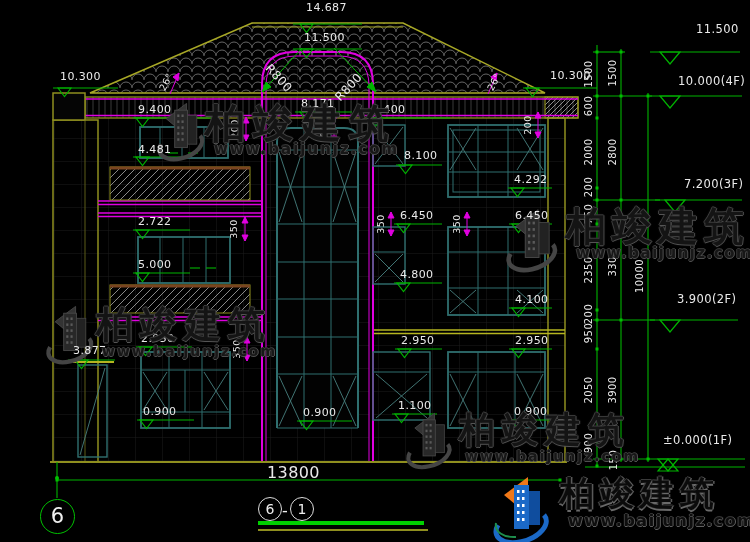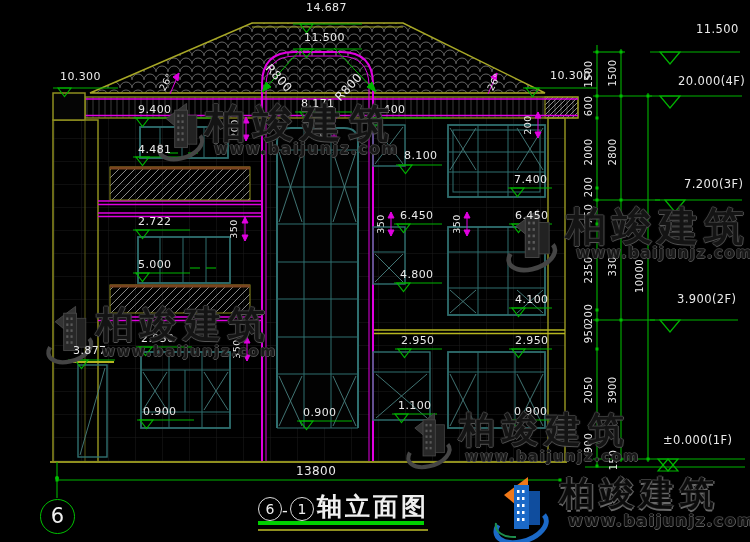--- a/index.html
+++ b/index.html
@@ -399,38 +399,38 @@
 
 <span class="lbl" style="left:60px;top:71px">10.300</span>
 <span class="lbl" style="left:306px;top:2px">14.687</span>
 <span class="lbl" style="left:304px;top:32px">11.500</span>
 <span class="lbl" style="left:138px;top:104px">9.400</span>
 <span class="lbl" style="left:301px;top:98px">8.171</span>
 <span class="lbl" style="left:372px;top:104px">9.400</span>
 <span class="lbl" style="left:550px;top:70px">10.300</span>
 <span class="lbl" style="left:138px;top:144px">4.481</span>
 <span class="lbl" style="left:404px;top:150px">8.100</span>
-<span class="lbl" style="left:514px;top:174px">7.400</span>
+<span class="lbl" style="left:514px;top:174px">4.292</span>
 <span class="lbl" style="left:138px;top:216px">2.722</span>
 <span class="lbl" style="left:400px;top:210px">6.450</span>
 <span class="lbl" style="left:515px;top:210px">6.450</span>
 <span class="lbl" style="left:138px;top:259px">5.000</span>
 <span class="lbl" style="left:400px;top:269px">4.800</span>
 <span class="lbl" style="left:515px;top:294px">4.100</span>
 <span class="lbl" style="left:141px;top:333px">2.950</span>
 <span class="lbl" style="left:73px;top:345px">3.877</span>
 <span class="lbl" style="left:401px;top:335px">2.950</span>
 <span class="lbl" style="left:515px;top:335px">2.950</span>
 <span class="lbl" style="left:398px;top:400px">1.100</span>
 <span class="lbl" style="left:143px;top:406px">0.900</span>
 <span class="lbl" style="left:303px;top:407px">0.900</span>
 <span class="lbl" style="left:514px;top:406px">0.900</span>
 
 <span class="lbl lvl" style="left:696px;top:24px">11.500</span>
-<span class="lbl lvl" style="left:678px;top:76px">20.000(4F)</span>
+<span class="lbl lvl" style="left:678px;top:76px">10.000(4F)</span>
 <span class="lbl lvl" style="left:684px;top:179px">7.200(3F)</span>
 <span class="lbl lvl" style="left:677px;top:294px">3.900(2F)</span>
 <span class="lbl lvl" style="left:663px;top:435px">±0.000(1F)</span>
 
 <span class="lbl r90" style="left:589px;top:74px">1500</span>
 <span class="lbl r90" style="left:589px;top:106px">600</span>
 <span class="lbl r90" style="left:589px;top:152px">2000</span>
 <span class="lbl r90" style="left:589px;top:187px">200</span>
 <span class="lbl r90" style="left:589px;top:214px">750</span>
 <span class="lbl r90" style="left:589px;top:270px">2350</span>
@@ -450,35 +450,34 @@
 <span class="lbl sm" style="left:324px;top:127px">550</span>
 <span class="lbl sm" style="left:381px;top:224px">350</span>
 <span class="lbl sm" style="left:457px;top:224px">350</span>
 <span class="lbl sm" style="left:234px;top:229px">350</span>
 <span class="lbl sm" style="left:237px;top:349px">350</span>
 <span class="lbl ang" style="left:166px;top:82px">26°</span>
 <span class="lbl ang" style="left:494px;top:82px">26°</span>
 <span class="lbl r45" style="left:272px;top:62px">R800</span>
 <span class="lbl rm45" style="left:333px;top:95px">R800</span>
 
-<span class="lbl" style="left:296px;top:465px;font-size:12px">13800</span>
+<span class="lbl" style="left:267px;top:465px;font-size:16px">13800</span>
 
 <span class="wm-big" style="left:205px;top:103px;font-size:40px;letter-spacing:8px">柏竣建筑</span>
 <span class="wm-url" style="left:214px;top:142px;font-size:15px;letter-spacing:2px">www.baijunjz.com</span>
 <span class="wm-big" style="left:566px;top:206px;font-size:40px;letter-spacing:6px">柏竣建筑</span>
 <span class="wm-url" style="left:576px;top:246px;font-size:15px;letter-spacing:1.5px">www.baijunjz.com</span>
 <span class="wm-big" style="left:96px;top:306px;font-size:37px;letter-spacing:7px">柏竣建筑</span>
 <span class="wm-url" style="left:102px;top:344px;font-size:14px;letter-spacing:2px">www.baijunjz.com</span>
 <span class="wm-big" style="left:459px;top:412px;font-size:36px;letter-spacing:7px">柏竣建筑</span>
 <span class="wm-url" style="left:465px;top:449px;font-size:14px;letter-spacing:2px">www.baijunjz.com</span>
 
 <span class="logo-big" style="left:560px;top:476px;font-size:34px;letter-spacing:6px">柏竣建筑</span>
 <span class="logo-url" style="left:568px;top:513px;font-size:16px;letter-spacing:1.5px">www.baijunjz.com</span>
 
 <div class="bubble">6</div>
 <div class="circ" style="left:258px;top:497px">6</div>
 <span class="dash" style="left:282px;top:503px">-</span>
 <div class="circ" style="left:290px;top:497px">1</div>
-<span class="title-txt" style="left:317px;top:494px">轴立面图</span>
 <div class="uline1"></div>
 <div class="uline2"></div>
 
 </div>
 
 </body></html>

